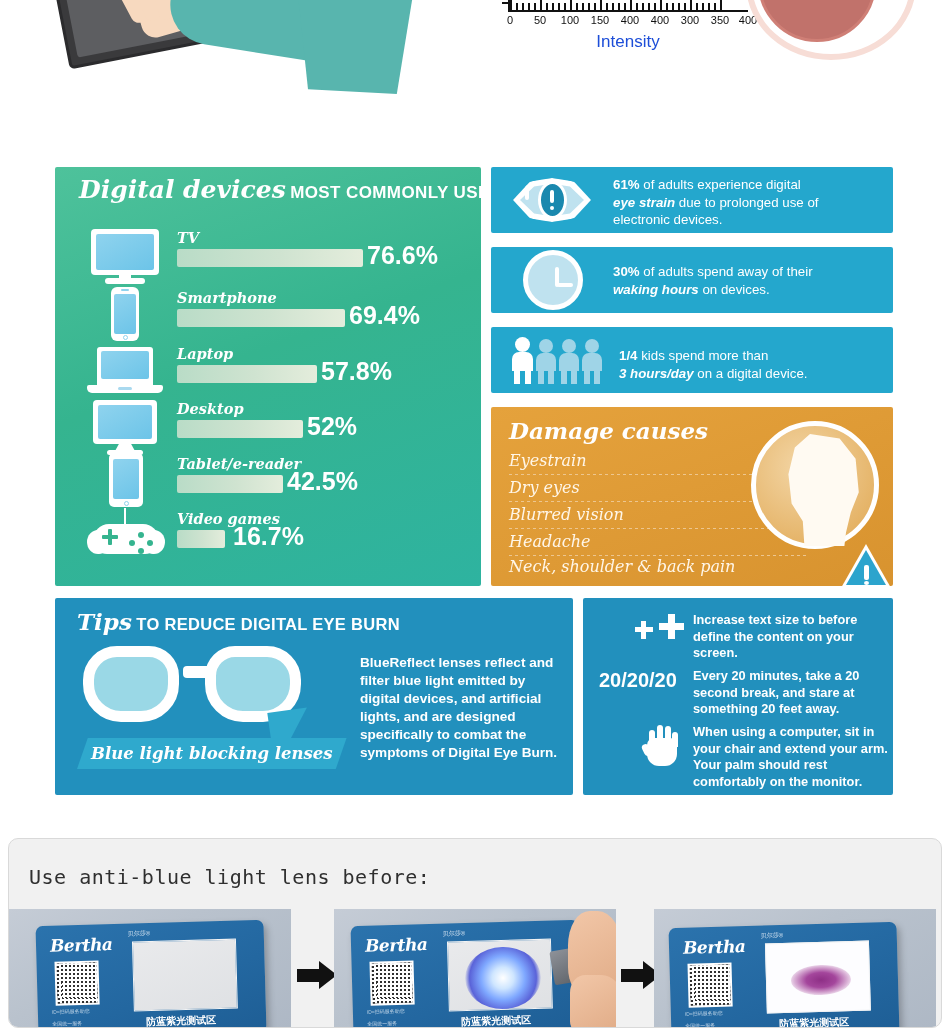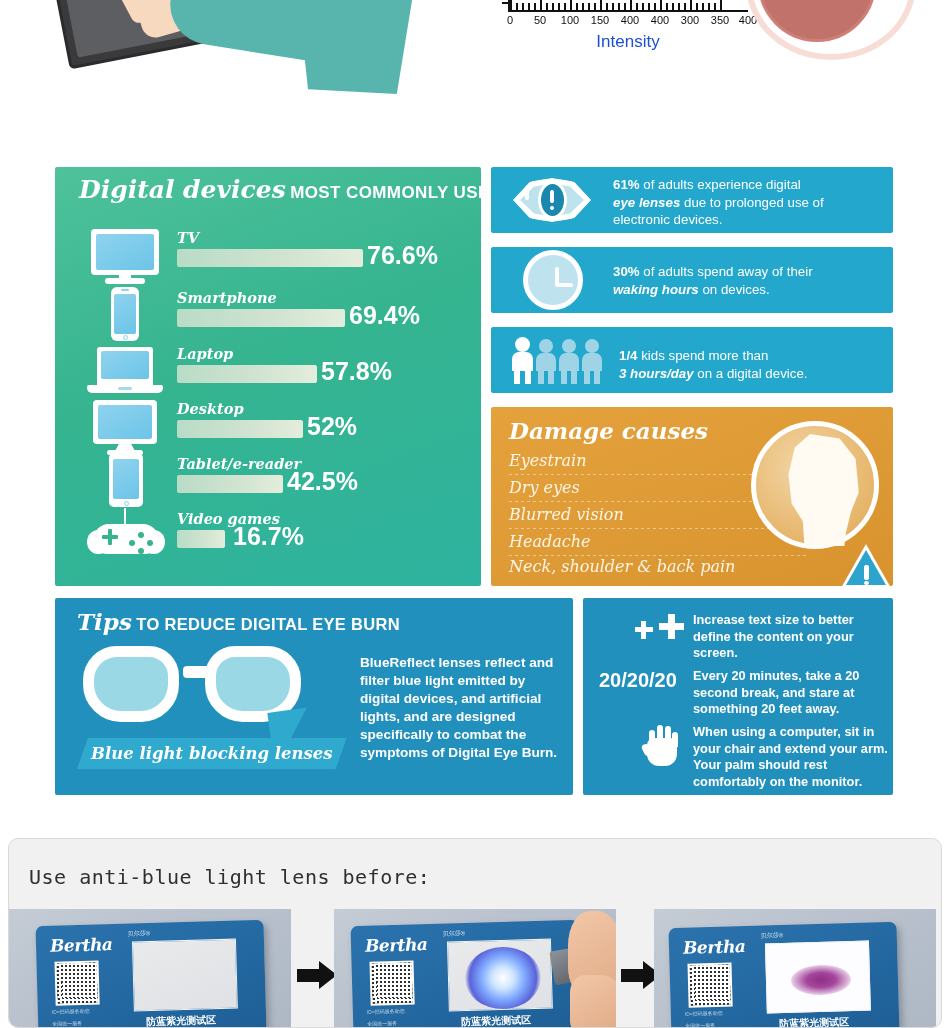--- a/index.html
+++ b/index.html
@@ -341,21 +341,21 @@
       <div class="eye-lens">
         <div class="eye-inner"></div>
         <div class="eye-pupil"></div>
         <div class="eye-bang"></div>
       </div>
       <div style="position:absolute;left:37px;top:12px;width:4px;height:13px;background:#fff;border-radius:2px;"></div>
       <div style="position:absolute;left:37px;top:28px;width:4px;height:4px;background:#fff;border-radius:50%;"></div>
     </div>
     <div class="bp-text" style="left:122px;top:9px;width:276px;">
       61% <span class="reg">of adults experience digital</span><br>
-      <em>eye lenses</em> <span class="reg">due to prolonged use of</span><br>
+      <em>eye strain</em> <span class="reg">due to prolonged use of</span><br>
       <span class="reg">electronic devices.</span>
     </div>
   </div>
 
   <div class="bluepanel" style="left:436px;top:80px;width:402px;height:66px;">
     <div class="clock" style="left:32px;top:3px;">
       <div class="clock-h" style="left:27px;top:12px;width:4px;height:20px;"></div>
       <div class="clock-h" style="left:29px;top:28px;width:16px;height:4px;"></div>
     </div>
     <div class="bp-text" style="left:122px;top:16px;width:276px;">
@@ -434,21 +434,21 @@
     <div class="t-body" style="left:305px;top:56px;width:200px;">BlueReflect lenses reflect and filter blue light emitted by digital devices, and artificial lights, and are designed specifically to combat the symptoms of Digital Eye Burn.</div>
   </div>
 
   <div class="tipsr" style="left:528px;top:431px;width:310px;height:197px;">
     <div class="tr-icon" style="left:52px;top:18px;">
       <div class="plus" style="left:0;top:11px;width:18px;height:5px;"></div>
       <div class="plus" style="left:6px;top:5px;width:5px;height:18px;"></div>
       <div class="plus" style="left:24px;top:7px;width:25px;height:7px;"></div>
       <div class="plus" style="left:33px;top:-2px;width:7px;height:25px;"></div>
     </div>
-    <div class="tr-text" style="left:110px;top:14px;width:190px;">Increase text size to better define the content on your screen.</div>
+    <div class="tr-text" style="left:110px;top:14px;width:190px;">Increase text size to before define the content on your screen.</div>
 
     <div class="tr-icon" style="left:16px;top:71px;font-size:20px;">20/20/20</div>
     <div class="tr-text" style="left:110px;top:70px;width:190px;">Every 20 minutes, take a 20 second break, and stare at something 20 feet away.</div>
 
     <div class="hand-ic" style="left:62px;top:126px;width:34px;height:42px;">
       <div class="hand-palm" style="left:2px;top:14px;width:30px;height:28px;"></div>
       <div class="hand-fing" style="left:4px;top:6px;width:6px;height:16px;"></div>
       <div class="hand-fing" style="left:12px;top:1px;width:6px;height:21px;"></div>
       <div class="hand-fing" style="left:20px;top:2px;width:6px;height:20px;"></div>
       <div class="hand-fing" style="left:27px;top:8px;width:6px;height:15px;"></div>

